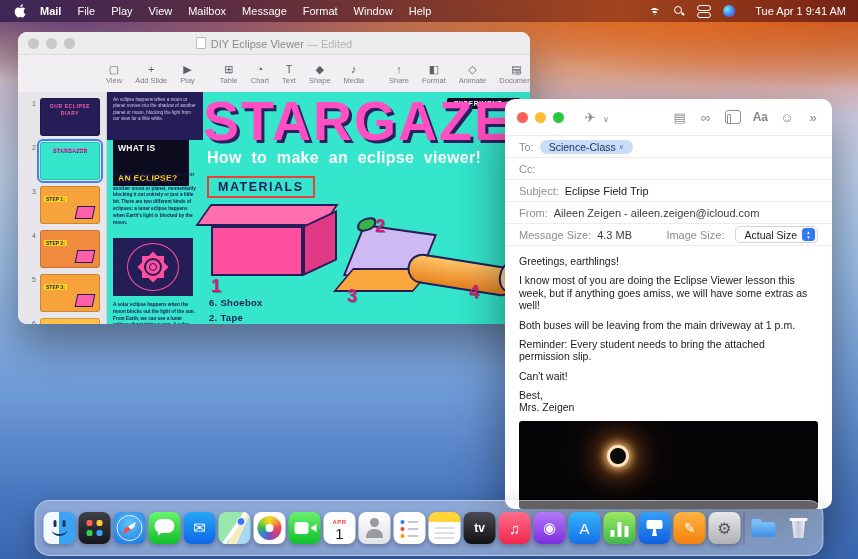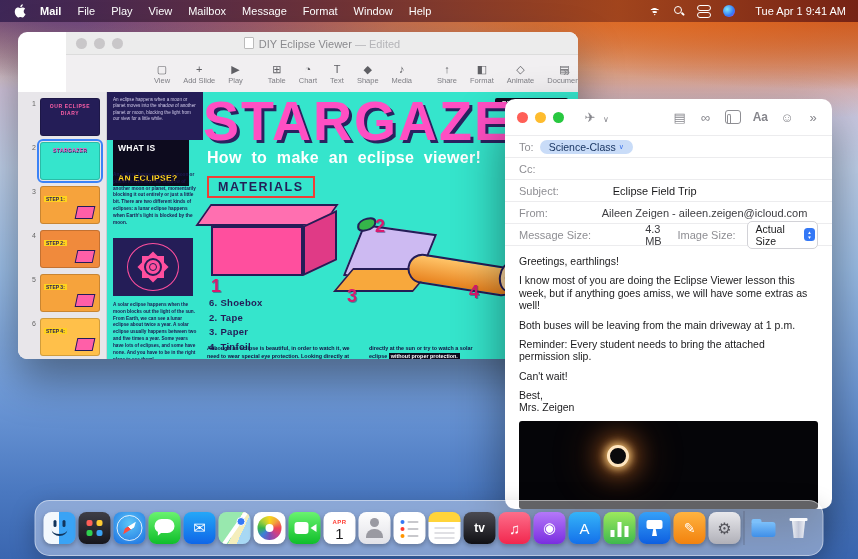--- a/index.html
+++ b/index.html
@@ -27,22 +27,22 @@
   .mi-search{width:12px;height:12px;position:relative;display:inline-block;}
   .mi-search::before{content:"";position:absolute;left:1px;top:1px;width:6px;height:6px;border:1.5px solid #fff;border-radius:50%;}
   .mi-search::after{content:"";position:absolute;left:8px;top:8px;width:4px;height:1.5px;background:#fff;border-radius:1px;transform:rotate(45deg);}
   .mi-cc{width:14px;height:12px;position:relative;display:inline-block;}
   .mi-cc::before{content:"";position:absolute;left:0;top:0;width:12px;height:4px;border:1px solid #fff;border-radius:3px;}
   .mi-cc::after{content:"";position:absolute;left:0;top:7px;width:12px;height:4px;border:1px solid #fff;border-radius:3px;}
   .mi-siri{width:12px;height:12px;border-radius:50%;display:inline-block;background:radial-gradient(circle at 35% 35%,#7ee8f8,#3478f6 60%,#b44ef0);}
   .clock{white-space:nowrap;font-size:11px;}
 
   
-  .keynote-window{position:absolute;left:18px;top:32px;width:512px;height:327px;border-radius:9px;background:#fff;
-    box-shadow:0 20px 45px rgba(0,0,0,.4);overflow:hidden;padding-left:48px;}
+  .keynote-window{position:absolute;left:18px;top:32px;width:512px;height:292px;border-radius:9px;background:#fff;
+    box-shadow:0 20px 45px rgba(0,0,0,.4);overflow:hidden;}
   .kn-titlebar{height:22px;background:#ececec;border-bottom:1px solid #dcdcdc;display:flex;align-items:center;padding:0 10px;position:relative;}
   .tl{width:11px;height:11px;border-radius:50%;margin-right:7px;flex:none;}
   .tl.gray{background:#c9c7c9;}
   .tl.red{background:#ff5f57;}.tl.yellow{background:#febc2e;}.tl.green{background:#28c840;}
   .kn-title{position:absolute;left:0;right:0;text-align:center;font-size:11px;color:#8a8a8e;pointer-events:none;}
   .kn-title .suffix{color:#b4b4b8;}
   .proxy-icon{display:inline-block;width:8px;height:10px;background:#fff;border:1px solid #bbb;border-radius:1px;vertical-align:-1px;margin-right:5px;}
   .kn-toolbar{height:37px;background:#f1eff1;border-bottom:1px solid #d8d6d8;display:flex;align-items:center;padding:0 26px 0 88px;position:relative;}
   .kt-item{display:flex;flex-direction:column;align-items:center;gap:1px;color:#5f5f64;margin-right:13px;}
   .kt-glyph{font-size:11px;line-height:12px;}
@@ -125,21 +125,21 @@
   .mail-tools-left{display:flex;align-items:flex-start;margin-left:12px;gap:2px;}
   .mail-tools-right{margin-left:auto;display:flex;align-items:center;gap:12px;}
   .mail-tool{font-size:13px;color:#86868c;display:flex;align-items:center;justify-content:center;min-width:14px;}
   .mt-small{font-size:8px;margin-top:5px;}
   .mt-aa{font-size:12px;font-weight:600;}
   .paperclip{width:6px;height:12px;border:1.5px solid #8e8e93;border-radius:3px;position:relative;}
   .paperclip::after{content:"";position:absolute;left:1px;top:3px;width:2px;height:8px;border:1px solid #8e8e93;border-bottom:none;border-radius:2px 2px 0 0;}
   .mail-fields{font-size:11px;}
   .f-row{display:flex;align-items:center;height:21px;padding:0 14px;border-bottom:1px solid #ececee;}
   .f-label{color:#8e8e93;margin-right:6px;white-space:nowrap;}
-  .f-value{color:#1b1b1d;margin-left:48px;}
+  .f-value{color:#1b1b1d;}
   .f-value.dim{color:#3c3c40;}
   .token{background:#c9dcf8;color:#15315e;border-radius:10px;padding:1px 9px;font-size:10.5px;display:flex;align-items:center;gap:3px;}
   .token::after{content:"∨";font-size:7px;color:#3b72e8;}
   .img-group{margin-left:auto;display:flex;align-items:center;gap:5px;}
   .select{display:flex;align-items:center;gap:5px;border:1px solid #d2d2d7;border-radius:5px;padding:1px 2px 1px 8px;font-size:10.5px;color:#1b1b1d;background:#fff;}
   .stepper{width:13px;height:13px;background:#3478f6;border-radius:3.5px;display:flex;flex-direction:column;align-items:center;justify-content:center;color:#fff;}
   .stepper::before{content:"▲";font-size:4.5px;line-height:5px;}
   .stepper::after{content:"▼";font-size:4.5px;line-height:5px;}
   .mail-body{padding:9px 14px 0;}
   .mail-p{margin:0 0 7px;font-size:10.5px;line-height:1.18;color:#1b1b1d;white-space:pre-line;}

